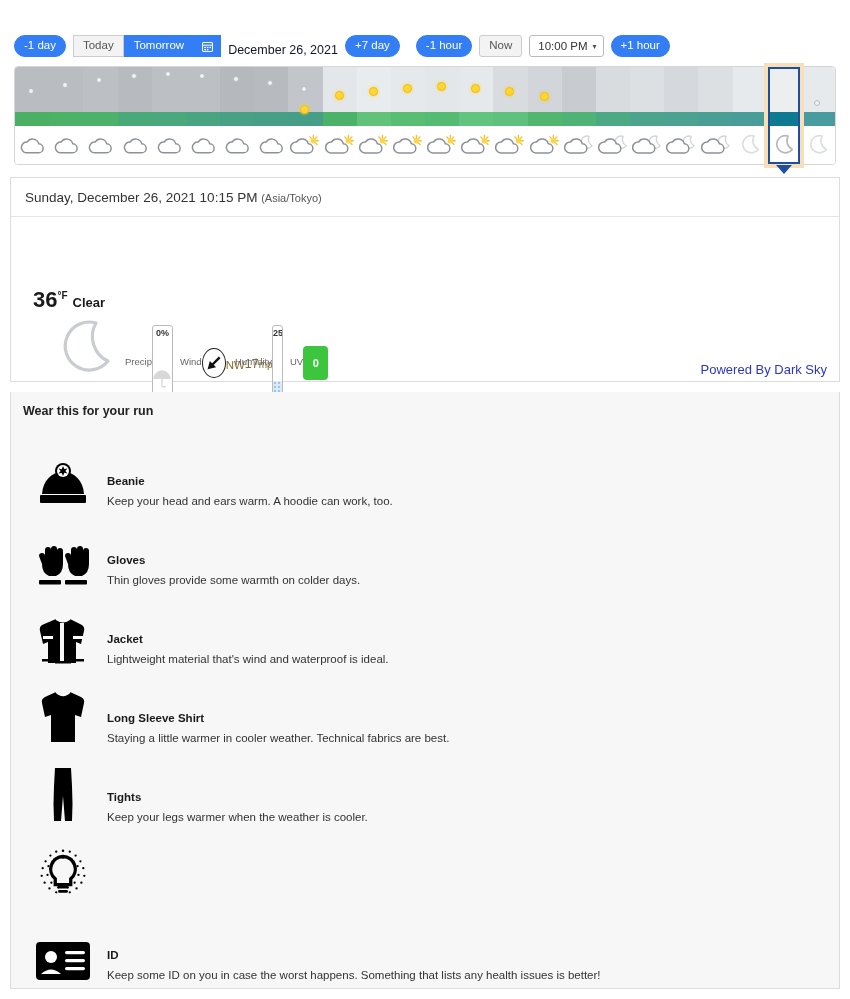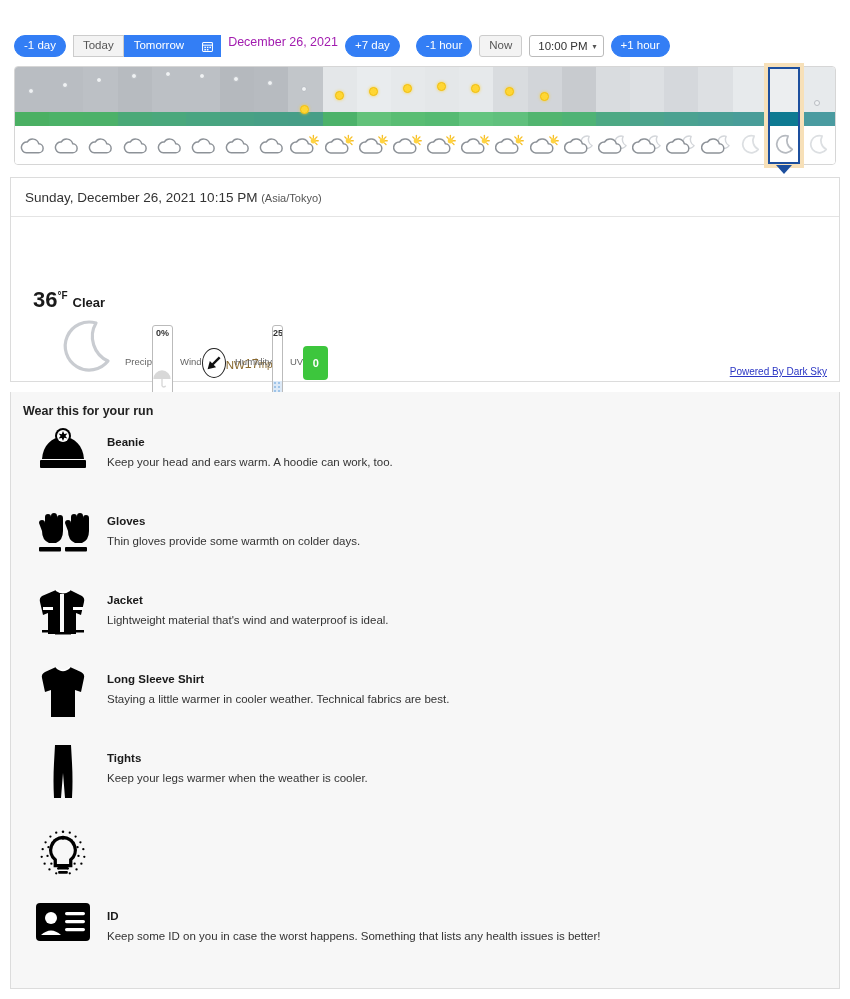--- a/index.html
+++ b/index.html
@@ -15,21 +15,21 @@
 
   
   .location-title {
     position: absolute; left: 14px; top: 5px;
     font-size: 15.5px; font-weight: 700; color: #222222;
     letter-spacing: 0.1px;
   }
 
   .toolbar {
     position: absolute; left: 14px; top: 35px;
-    display: flex; align-items: flex-start; height: 22px;
+    display: flex; align-items: flex-end; height: 22px;
     font-size: 11.5px;
   }
   .btn {
     display: inline-flex; align-items: center; justify-content: center;
     height: 22px; padding: 0 9px;
     border-radius: 11px;
     background: #337ef5; color: #ffffff;
     border: 1px solid #337ef5;
     font-size: 11.5px; line-height: 1;
     cursor: pointer; white-space: nowrap;
@@ -40,21 +40,21 @@
     height: 22px; padding: 0 9px;
     border: 1px solid #cccccc; background: #f3f3f3; color: #555555;
     font-size: 11.5px; line-height: 1; cursor: pointer; white-space: nowrap;
   }
   .btn-sq.active { background: #337ef5; border-color: #337ef5; color: #ffffff; }
   .btn-sq.cal { padding: 0 7px; }
   .btn-sq.cal svg { display: block; }
   .gap-lg { width: 16px; }
   .gap-sm { width: 7px; }
   .date-label {
-    margin: 0 7px; font-size: 12.5px; color: #a21caf; white-space: nowrap;
+    margin: 0 7px; font-size: 12.5px; color: #0f172a; white-space: nowrap;
   }
   .time-select {
     display: inline-flex; align-items: center; justify-content: space-between;
     height: 22px; padding: 0 6px 0 8px; min-width: 58px;
     border: 1px solid #bbbbbb; border-radius: 3px;
     background: #ffffff; color: #333333;
     font-size: 11.5px; cursor: pointer; white-space: nowrap;
   }
   .time-select .caret { margin-left: 5px; font-size: 8px; color: #555; }
 
@@ -158,37 +158,37 @@
   .wind-spd { font-size: 12.5px; color: #8a6a2f; margin-top: 3px; }
   .wind-unit { font-size: 10px; color: #8a6a2f; margin-top: 3px; }
   .uv-badge {
     width: 25px; height: 34px; border-radius: 4px;
     background: #3dc63d; color: #ffffff;
     display: flex; align-items: center; justify-content: center;
     font-size: 11px; font-weight: 600;
   }
   .attribution {
     position: absolute; right: 12px; bottom: 4px;
-    font-size: 10px; color: #2b36c4;
-    text-decoration: underline; cursor: pointer;
+    font-size: 13px; color: #2b36c4;
+    cursor: pointer;
   }
 
   
   .gear-panel {
     position: absolute; left: 10px; top: 392px; width: 830px; height: 597px;
     border: 1px solid #dcdcdc; border-top: none;
     background: #f7f7f7;
     padding: 12px 0 0 0;
   }
   .gear-title {
     margin: 0 0 10px 12px;
     font-size: 12.5px; font-weight: 700; color: #222222;
   }
   .gear-item {
-    position: relative; display: flex; align-items: flex-start;
+    position: relative; display: flex; align-items: flex-end;
     min-height: 79px; padding-left: 22px;
   }
   .gear-icon {
     width: 60px; flex: 0 0 60px;
     display: flex; align-items: center; justify-content: center;
     color: #000000;
   }
   .gear-text { padding-top: 8px; margin-left: 14px; }
   .gear-name { font-size: 11.5px; font-weight: 700; color: #1a1a1a; }
   .gear-desc { font-size: 11.5px; color: #333333; margin-top: 8px; }

